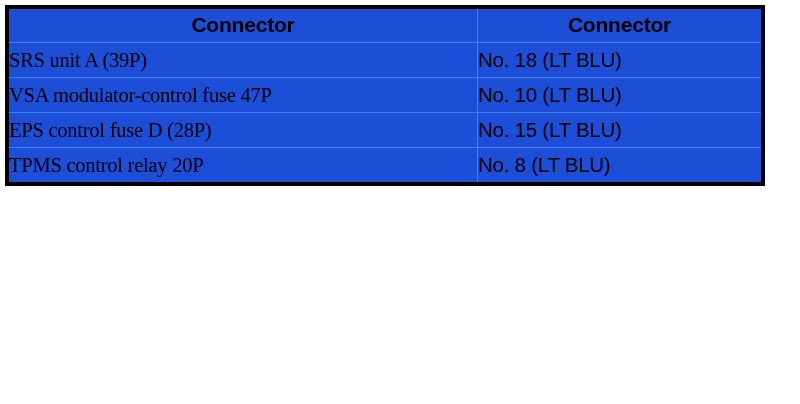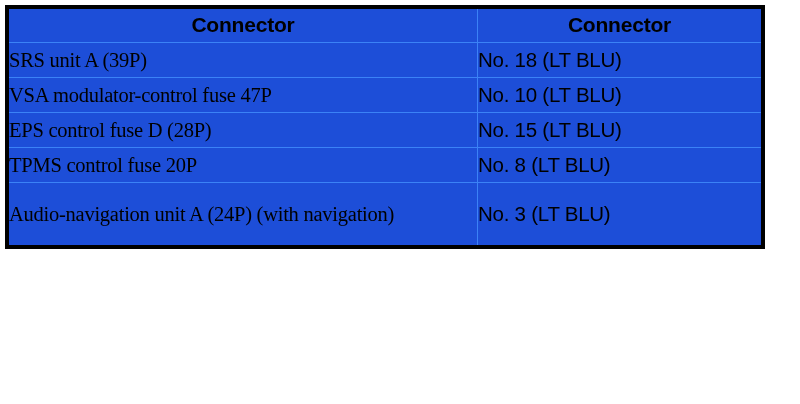--- a/index.html
+++ b/index.html
@@ -107,30 +107,24 @@
         <td class="cell-connector">VSA modulator-control fuse 47P</td>
         <td class="cell-terminal">No. 10 (LT BLU)</td>
       </tr>
 
       <tr class="body-row row-1line">
         <td class="cell-connector">EPS control fuse D (28P)</td>
         <td class="cell-terminal">No. 15 (LT BLU)</td>
       </tr>
 
       <tr class="body-row row-1line">
-        <td class="cell-connector">TPMS control fuse 20P</td>
+        <td class="cell-connector">TPMS control relay 20P</td>
         <td class="cell-terminal">No. 8 (LT BLU)</td>
       </tr>
 
 
 
-      <tr class="body-row row-2line">
-        <td class="cell-connector">
-            <span class="wraptext">Audio-navigation unit A (24P) (with navigation)</span>
-          </td>
-        <td class="cell-terminal">No. 3 (LT BLU)</td>
-      </tr>
 
 
     </tbody>
   </table>
 
 </div>
 
 </body></html>

